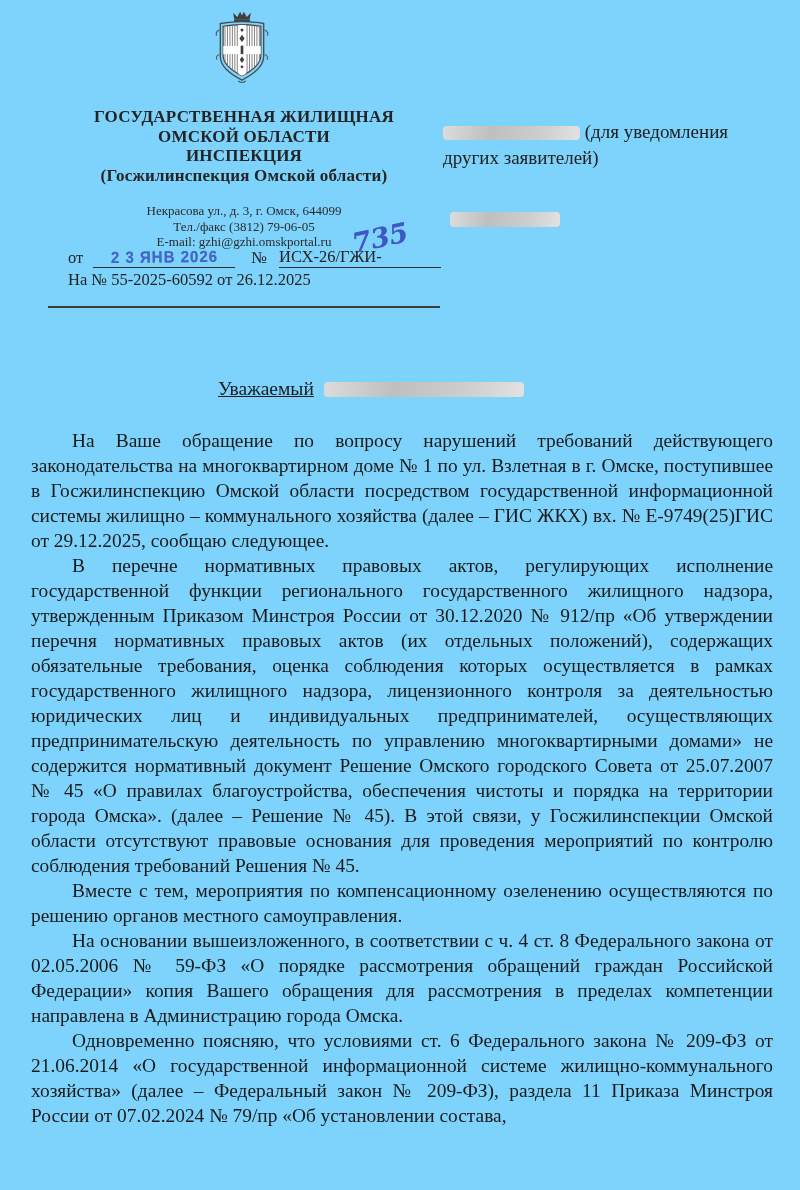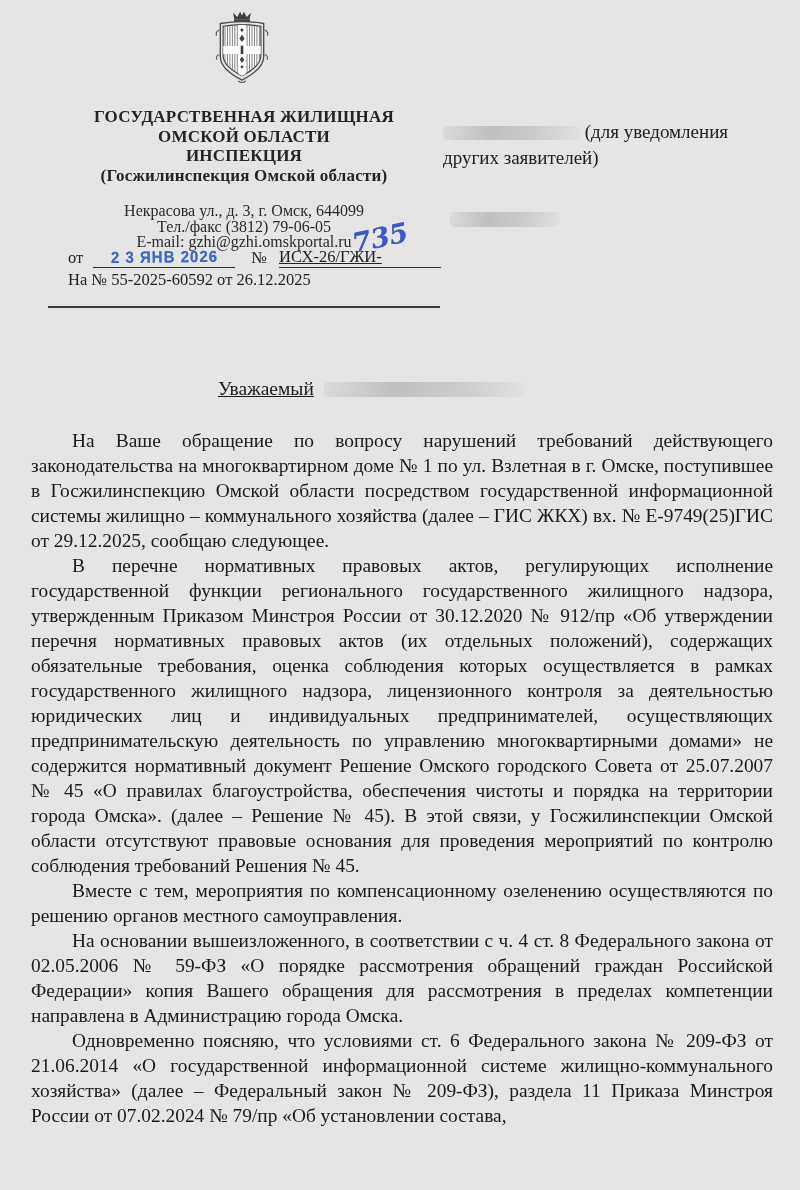--- a/index.html
+++ b/index.html
@@ -2,41 +2,41 @@
 <html><head>
 <meta charset="utf-8">
 <style>
   * { margin:0; padding:0; box-sizing:border-box; }
   html,body { background:#ffffff; }
   body {
     width:800px; height:1190px;
     font-family:"Liberation Serif","DejaVu Serif",serif;
     color:#1b1b1b;
   }
-  .page { position:relative; width:800px; height:1190px; background:#e5e5e5; overflow:hidden; }
+  .page { position:relative; width:800px; height:1190px; background:#7dd3fc; overflow:hidden; }
 
   .emblem { position:absolute; left:209px; top:8px; width:66px; height:80px; }
 
   .org-block {
     position:absolute; left:60px; top:107px; width:368px;
     text-align:center; font-weight:bold; font-size:17px; line-height:19.5px;
     letter-spacing:.2px; color:#242424;
   }
   .addr-block {
     position:absolute; left:60px; top:203px; width:368px;
-    text-align:center; font-size:16px; line-height:15.5px; color:#2a2a2a;
+    text-align:center; font-size:13px; line-height:15.5px; color:#2a2a2a;
   }
 
   .ref-row {
     position:absolute; left:68px; top:247px; width:380px;
     font-size:16.5px; color:#222; white-space:nowrap;
   }
   .uline {
     display:inline-block; position:relative; vertical-align:bottom;
-    border-bottom:1.6px solid #2e2e2e; height:21px; text-align:center;text-decoration:underline;
+    border-bottom:1.6px solid #2e2e2e; height:21px; text-align:center;
   }
   .uline--date { width:142px; margin-left:10px; }
   .uline--num  { width:162px; margin-left:12px; text-align:left; }
   .num-label { margin-left:16px; }
   .stamp {
     display:inline-block;
     font-family:"Liberation Sans","DejaVu Sans",sans-serif;
     font-weight:bold; font-size:15px; letter-spacing:1px;
     color:#4467c6; transform:rotate(-.6deg) scaleY(1.08);
     text-shadow:0 0 .6px rgba(68,103,198,.8);

